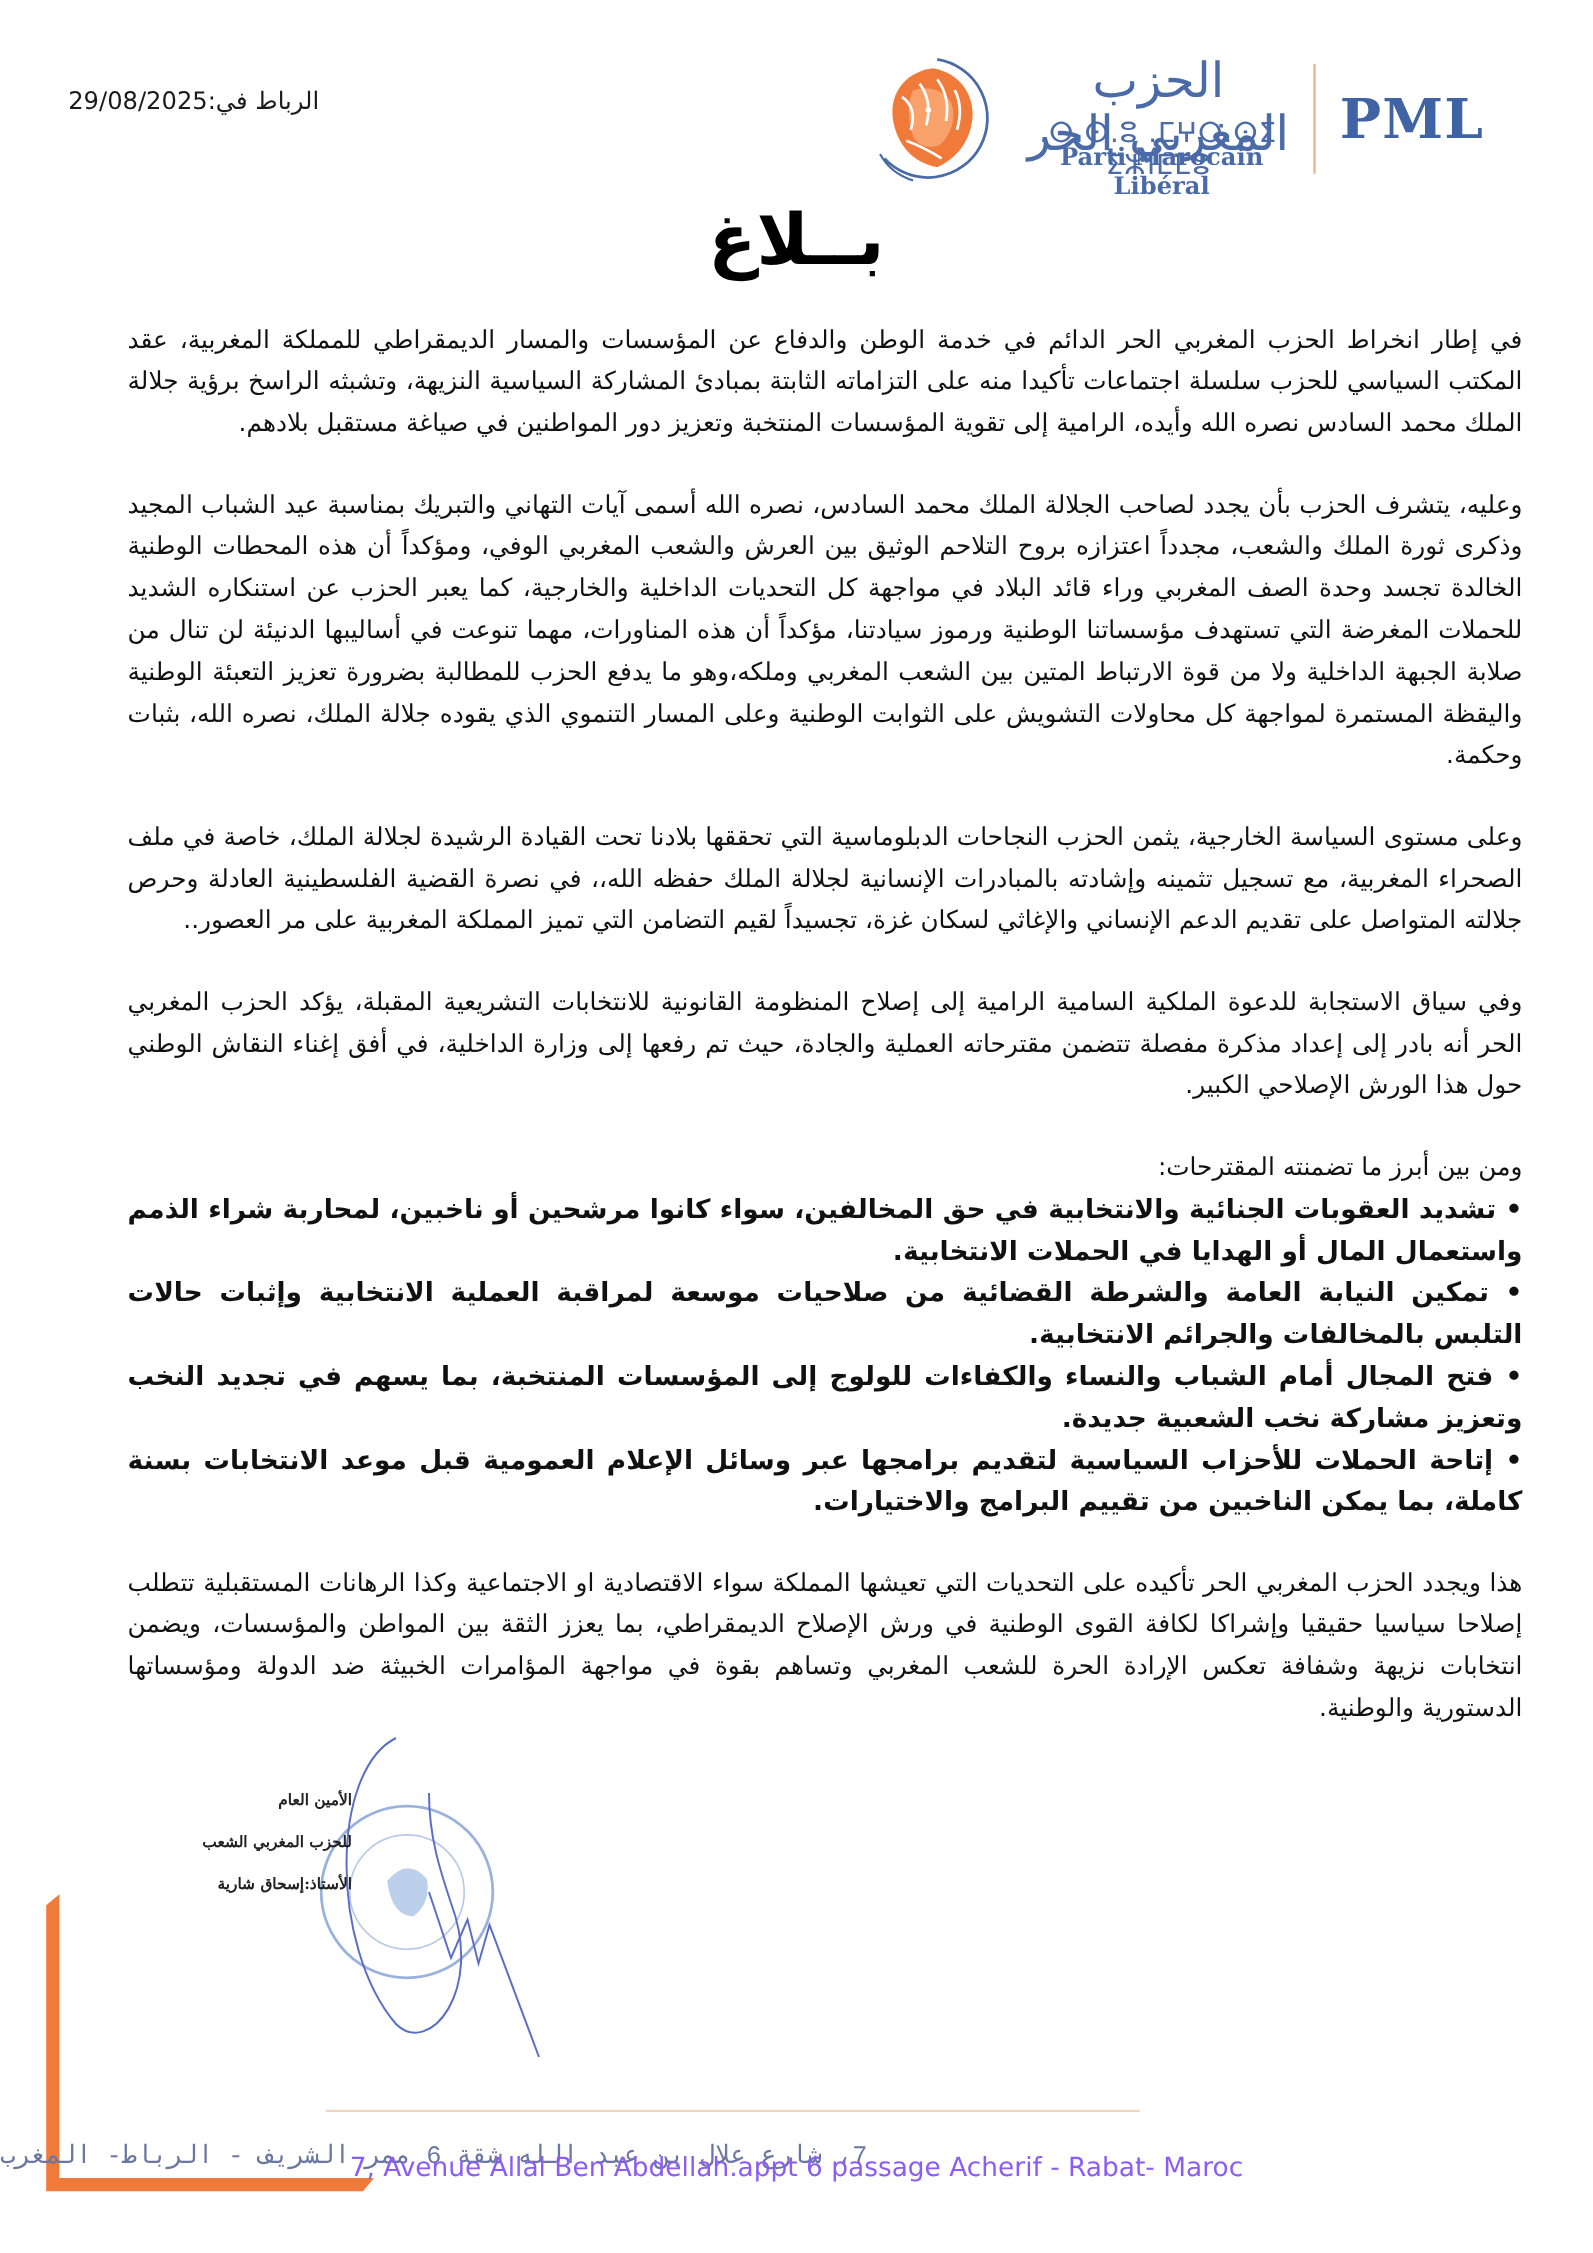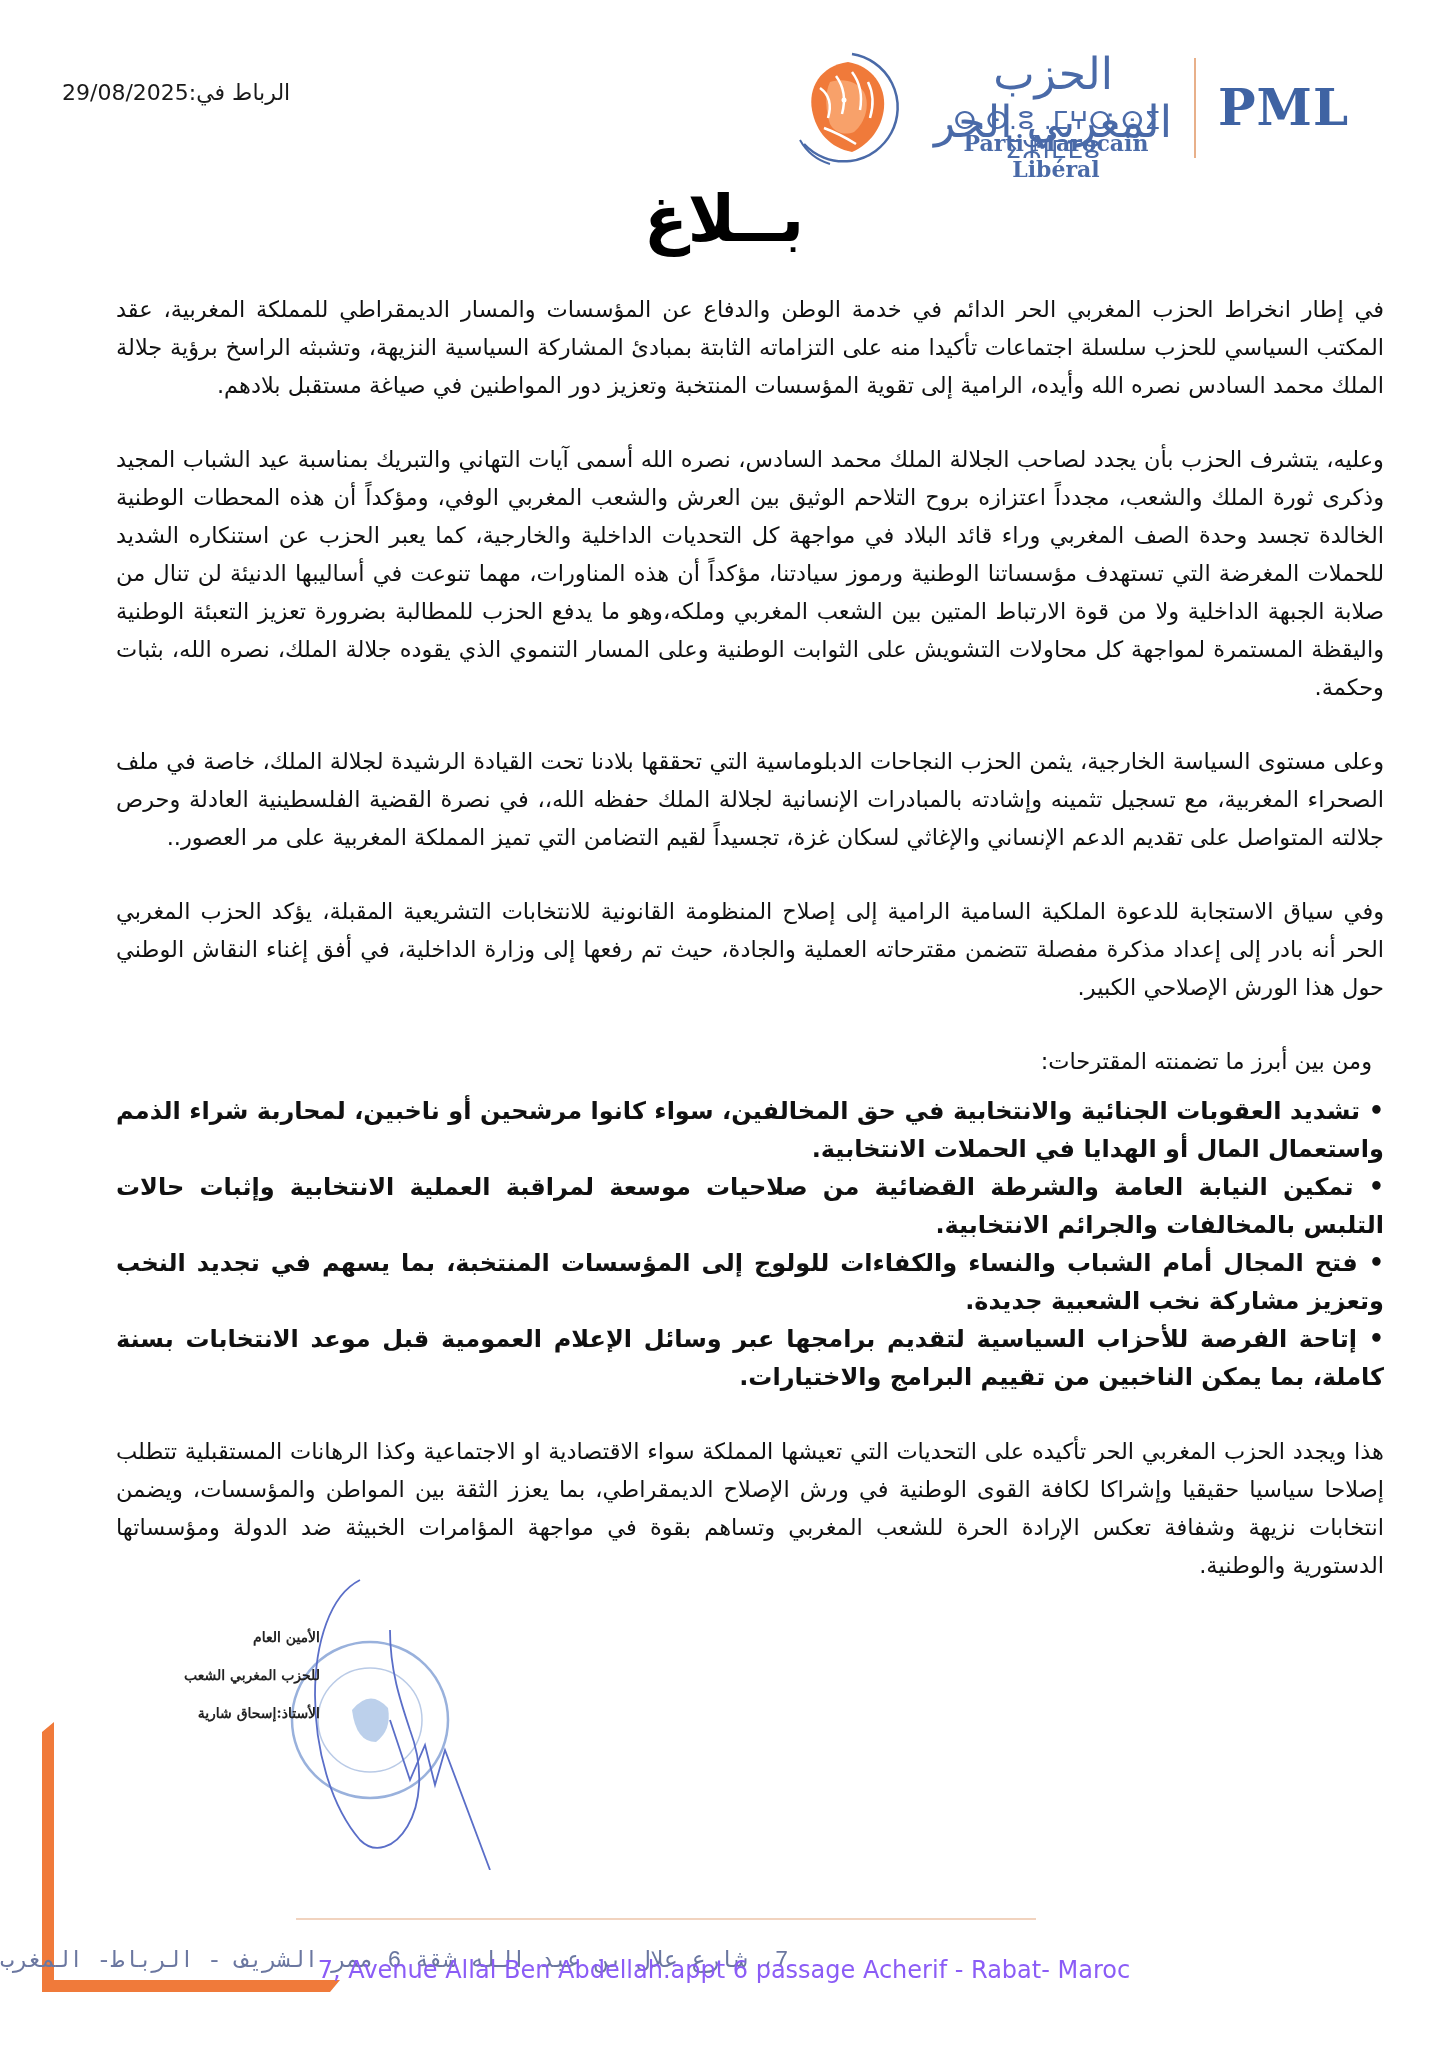--- a/index.html
+++ b/index.html
@@ -21,21 +21,21 @@
   .pml { position: absolute; left: 428px; top: 30px; font-family: "DejaVu Serif", serif; font-weight: bold;
          font-size: 50px; color: #3f63a3; letter-spacing: 1px; }
 
   .doc-title { position: absolute; left: 0; right: 0; top: 182px; text-align: center;
                font-family: "DejaVu Sans", sans-serif; font-weight: bold; font-size: 64px; direction: rtl; color: #000; }
 
   
   .content { position: absolute; left: 116px; width: 1268px; top: 290px; direction: rtl; text-align: justify;
              font-family: "DejaVu Sans", sans-serif; font-size: 22.5px; line-height: 38px; color: #111; }
   .content p { margin: 0 0 36px 0; text-align-last: right; }
-  .content p.intro { margin: 12px; }
+  .content p.intro { margin: 0; }
   .bullets { margin: 0 0 36px 0; padding: 0; list-style: none; }
   .bullets li { font-weight: bold; font-size: 24px; line-height: 38px; text-align: justify; text-align-last: right; }
   .bullets li::before { content: "• "; }
 
   
   .signature { position: absolute; left: 150px; top: 1618px; width: 170px; direction: rtl; text-align: left;
                font-family: "DejaVu Serif", serif; font-weight: bold; font-size: 14px; line-height: 38px; color: #222; }
   .signature div { text-align: right; }
   .stamp { position: absolute; left: 240px; top: 1570px; width: 260px; height: 300px; }
 
@@ -73,21 +73,21 @@
 <div class="content">
   <p>في إطار انخراط الحزب المغربي الحر الدائم في خدمة الوطن والدفاع عن المؤسسات والمسار الديمقراطي للمملكة المغربية، عقد المكتب السياسي للحزب سلسلة اجتماعات تأكيدا منه على التزاماته الثابتة بمبادئ المشاركة السياسية النزيهة، وتشبثه الراسخ برؤية جلالة الملك محمد السادس نصره الله وأيده، الرامية إلى تقوية المؤسسات المنتخبة وتعزيز دور المواطنين في صياغة مستقبل بلادهم.</p>
   <p>وعليه، يتشرف الحزب بأن يجدد لصاحب الجلالة الملك محمد السادس، نصره الله أسمى آيات التهاني والتبريك بمناسبة عيد الشباب المجيد وذكرى ثورة الملك والشعب، مجدداً اعتزازه بروح التلاحم الوثيق بين العرش والشعب المغربي الوفي، ومؤكداً أن هذه المحطات الوطنية الخالدة تجسد وحدة الصف المغربي وراء قائد البلاد في مواجهة كل التحديات الداخلية والخارجية، كما يعبر الحزب عن استنكاره الشديد للحملات المغرضة التي تستهدف مؤسساتنا الوطنية ورموز سيادتنا، مؤكداً أن هذه المناورات، مهما تنوعت في أساليبها الدنيئة لن تنال من صلابة الجبهة الداخلية ولا من قوة الارتباط المتين بين الشعب المغربي وملكه،وهو ما يدفع الحزب للمطالبة بضرورة  تعزيز التعبئة الوطنية واليقظة المستمرة لمواجهة كل محاولات التشويش على الثوابت الوطنية وعلى المسار التنموي الذي يقوده جلالة الملك، نصره الله، بثبات وحكمة.</p>
   <p>وعلى مستوى السياسة الخارجية، يثمن الحزب النجاحات الدبلوماسية التي تحققها بلادنا تحت القيادة الرشيدة لجلالة الملك، خاصة في ملف الصحراء المغربية، مع تسجيل تثمينه وإشادته بالمبادرات الإنسانية لجلالة الملك حفظه الله،، في نصرة القضية الفلسطينية العادلة وحرص جلالته المتواصل على تقديم الدعم الإنساني والإغاثي لسكان غزة، تجسيداً لقيم التضامن التي تميز المملكة المغربية على مر العصور..</p>
   <p>وفي سياق الاستجابة للدعوة الملكية السامية الرامية إلى إصلاح المنظومة القانونية للانتخابات التشريعية المقبلة، يؤكد الحزب المغربي الحر أنه بادر إلى إعداد مذكرة مفصلة تتضمن مقترحاته العملية والجادة، حيث تم رفعها إلى وزارة الداخلية، في أفق إغناء النقاش الوطني حول هذا الورش الإصلاحي الكبير.</p>
   <p class="intro">ومن بين أبرز ما تضمنته المقترحات:</p>
   <ul class="bullets">
     <li>تشديد العقوبات الجنائية والانتخابية في حق المخالفين، سواء كانوا مرشحين أو ناخبين، لمحاربة شراء الذمم واستعمال المال أو الهدايا في الحملات الانتخابية.</li>
     <li>تمكين النيابة العامة والشرطة القضائية من صلاحيات موسعة لمراقبة العملية الانتخابية وإثبات حالات التلبس بالمخالفات والجرائم الانتخابية.</li>
     <li>فتح المجال أمام الشباب والنساء والكفاءات للولوج إلى المؤسسات المنتخبة، بما يسهم في تجديد النخب وتعزيز مشاركة نخب الشعبية جديدة.</li>
-    <li>إتاحة الفرصة للأحزاب السياسية لتقديم برامجها عبر وسائل الإعلام العمومية قبل موعد الانتخابات بسنة كاملة، بما يمكن الناخبين من تقييم البرامج والاختيارات.</li>
+    <li>إتاحة الحملات للأحزاب السياسية لتقديم برامجها عبر وسائل الإعلام العمومية قبل موعد الانتخابات بسنة كاملة، بما يمكن الناخبين من تقييم البرامج والاختيارات.</li>
   </ul>
   <p>هذا ويجدد الحزب المغربي الحر تأكيده على التحديات التي تعيشها المملكة سواء الاقتصادية او الاجتماعية وكذا الرهانات المستقبلية تتطلب إصلاحا سياسيا حقيقيا وإشراكا لكافة القوى الوطنية في ورش الإصلاح الديمقراطي، بما يعزز الثقة بين المواطن والمؤسسات، ويضمن انتخابات نزيهة وشفافة تعكس الإرادة الحرة للشعب المغربي وتساهم بقوة في مواجهة المؤامرات الخبيثة ضد الدولة ومؤسساتها الدستورية والوطنية.</p>
 </div>
 
 <svg class="stamp" viewBox="0 0 260 300">
   <circle cx="130" cy="150" r="78" fill="none" stroke="#7f9ed3" stroke-width="2.5" opacity="0.8"></circle>
   <circle cx="130" cy="150" r="52" fill="none" stroke="#a8bde0" stroke-width="1.5" opacity="0.8"></circle>
   <path d="M112 140 Q130 118 148 138 Q152 160 136 172 Q116 172 112 140 Z" fill="#8fb0de" opacity="0.6"></path>
   <path d="M120 10 C60 40 60 200 120 270 C150 300 200 240 170 160 C160 130 150 100 150 60" fill="none" stroke="#5a6ec8" stroke-width="1.8"></path>
   <path d="M150 150 L170 210 L185 175 L195 215 L205 180 L250 300" fill="none" stroke="#5a6ec8" stroke-width="1.8"></path>

